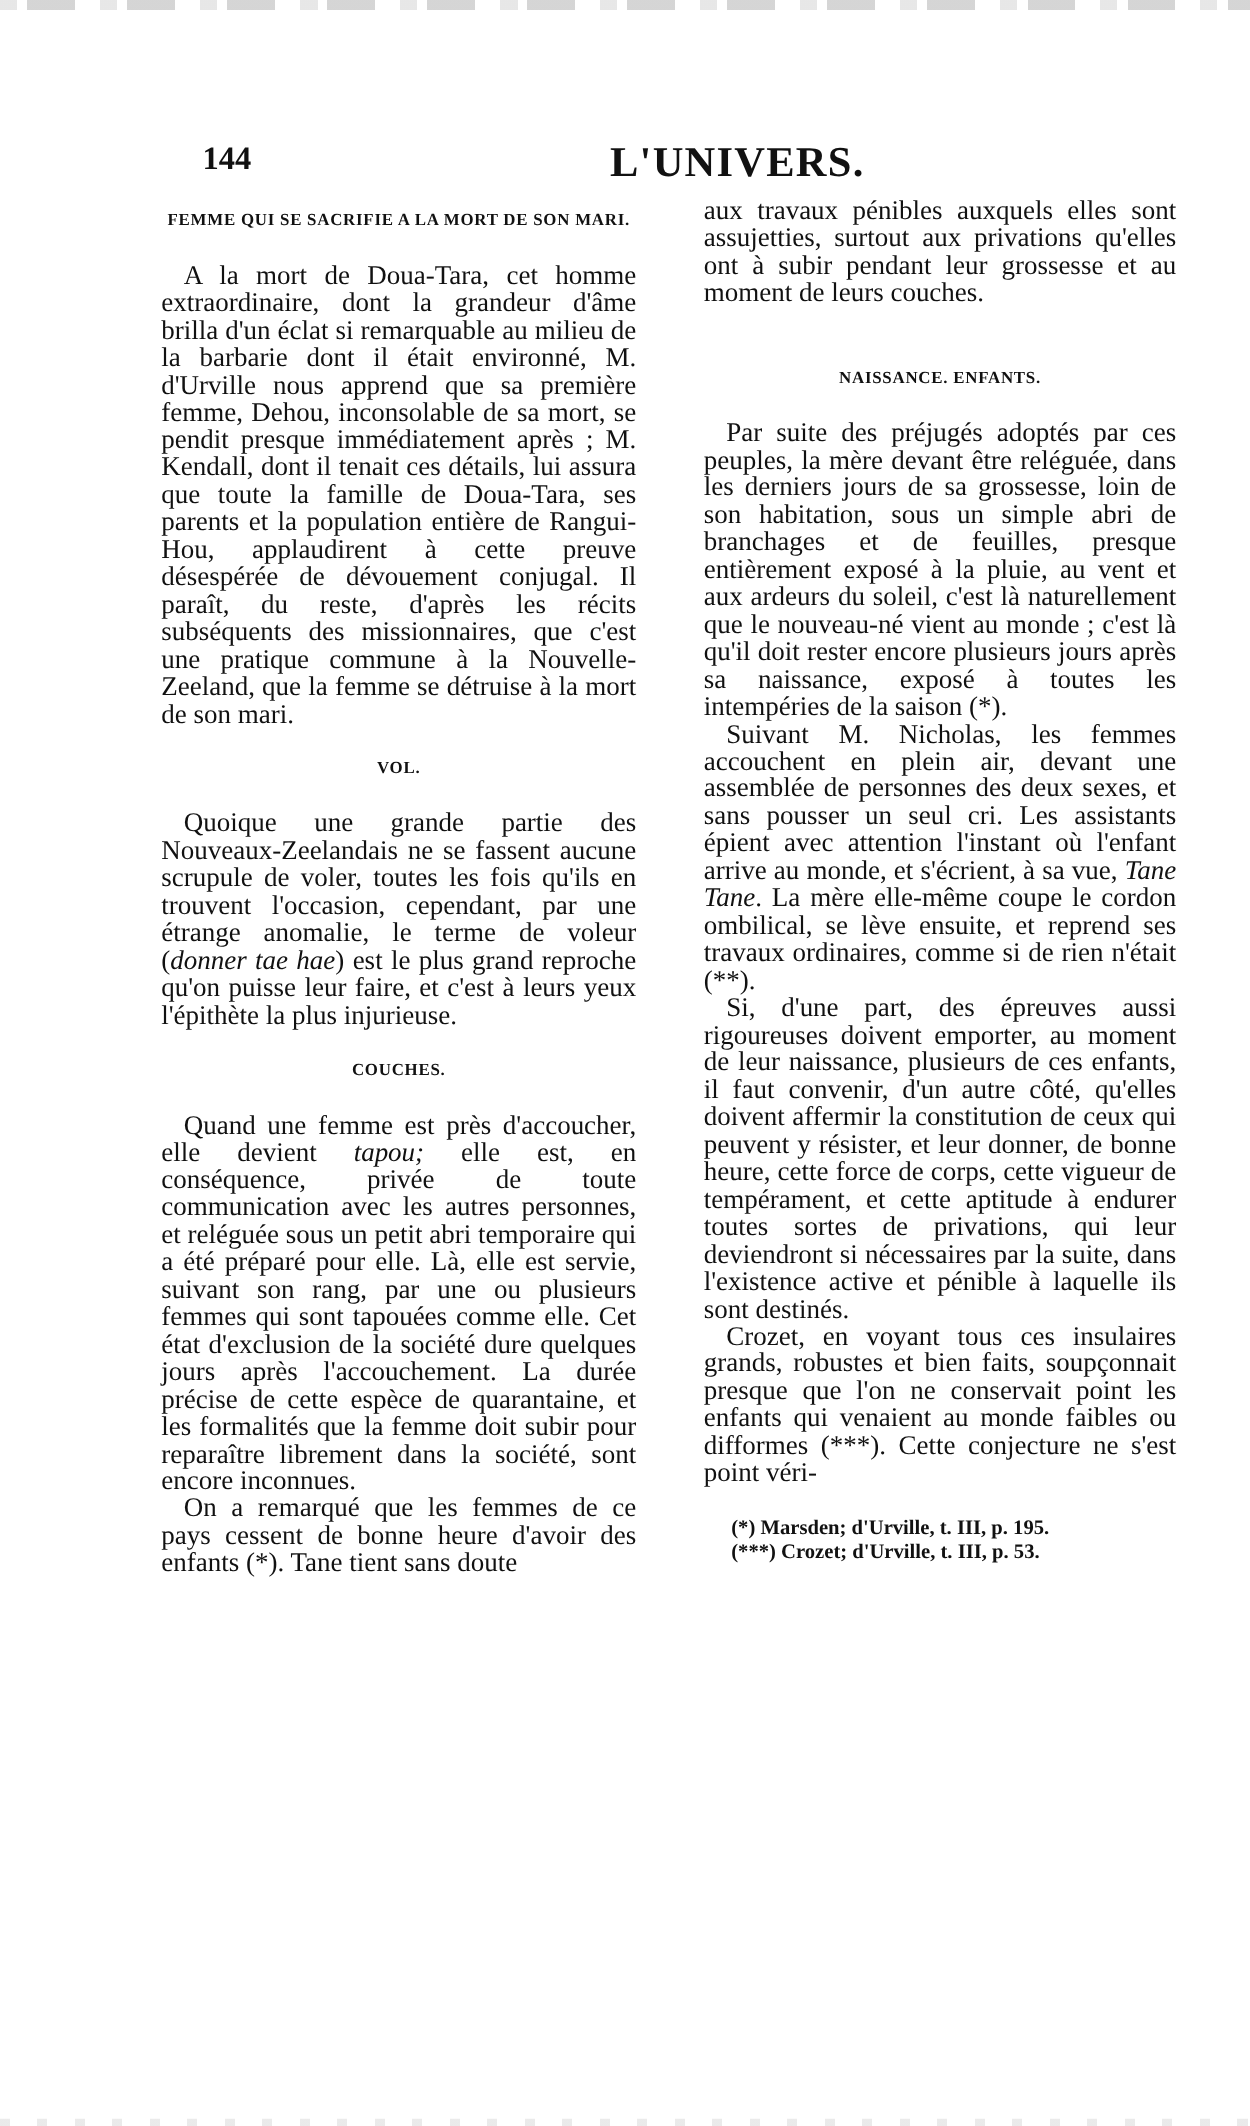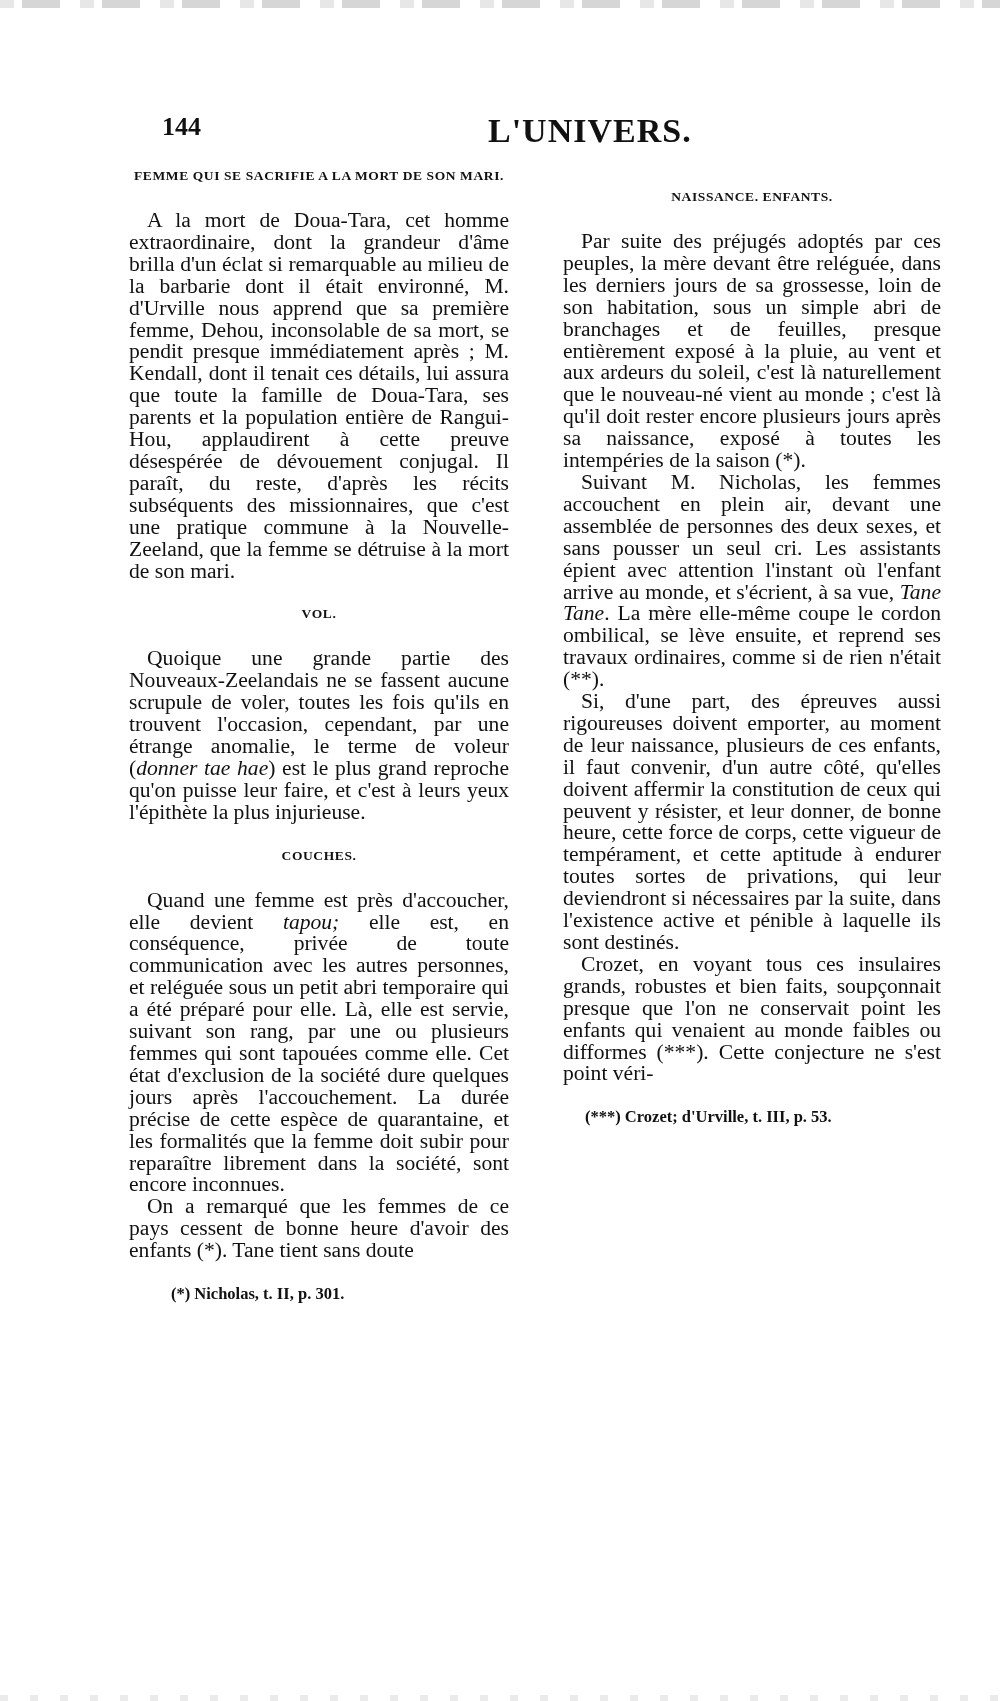--- a/index.html
+++ b/index.html
@@ -35,21 +35,21 @@
     .col-left { left: 129px; width: 380px; }
     .col-right { left: 563px; width: 378px; }
 
     .section-heading {
       text-align: center; font-weight: bold;
       font-size: 13.5px; line-height: 16px; letter-spacing: 0.6px;
       margin: 0;
     }
     .col-left .section-heading.first { margin: 10px 0 26px 0; }
     .section-heading.mid { margin: 24px 0 26px 0; }
-    .col-right .section-heading.mid { margin: 31px 0 26px 0; }
+    .col-right .section-heading.mid { margin: 48px 0 26px 0; }
 
     p.body { margin: 0; text-indent: 18px; }
     p.body.noindent { text-indent: 0; }
     em { font-style: italic; }
 
     .footnotes {
       font-family: "Liberation Serif", serif; font-weight: bold;
       font-size: 16.5px; line-height: 19px;
     }
     .col-left .footnotes { margin-top: 22px; padding-left: 20px; }
@@ -70,31 +70,30 @@
   <h3 class="section-heading first">FEMME QUI SE SACRIFIE A LA MORT DE SON MARI.</h3>
   <p class="body">A la mort de Doua-Tara, cet homme extraordinaire, dont la grandeur d'âme brilla d'un éclat si remarquable au milieu de la barbarie dont il était environné, M. d'Urville nous apprend que sa première femme, Dehou, inconsolable de sa mort, se pendit presque immédiatement après ; M. Kendall, dont il tenait ces détails, lui assura que toute la famille de Doua-Tara, ses parents et la population entière de Rangui-Hou, applaudirent à cette preuve désespérée de dévouement conjugal. Il paraît, du reste, d'après les récits subséquents des missionnaires, que c'est une pratique commune à la Nouvelle-Zeeland, que la femme se détruise à la mort de son mari.</p>
 
   <h3 class="section-heading mid">VOL.</h3>
   <p class="body"><span>Quoique une grande partie des Nouveaux-Zeelandais ne se fassent aucune scrupule de voler, toutes les fois qu'ils en trouvent l'occasion, cependant, par une étrange anomalie, le terme de voleur (</span><em>donner tae hae</em><span>) est le plus grand reproche qu'on puisse leur faire, et c'est à leurs yeux l'épithète la plus injurieuse.</span></p>
 
   <h3 class="section-heading mid">COUCHES.</h3>
   <p class="body"><span>Quand une femme est près d'accoucher, elle devient </span><em>tapou;</em><span> elle est, en conséquence, privée de toute communication avec les autres personnes, et reléguée sous un petit abri temporaire qui a été préparé pour elle. Là, elle est servie, suivant son rang, par une ou plusieurs femmes qui sont tapouées comme elle. Cet état d'exclusion de la société dure quelques jours après l'accouchement. La durée précise de cette espèce de quarantaine, et les formalités que la femme doit subir pour reparaître librement dans la société, sont encore inconnues.</span></p>
   <p class="body">On a remarqué que les femmes de ce pays cessent de bonne heure d'avoir des enfants (*). Tane tient sans doute</p>
 
-  <div class="footnotes">
-    <p class="fn">(*) Nicholas, t. II, p. 301.</p>
-  </div>
 </div>
 
 <div class="column col-right">
+  <p class="body noindent">aux travaux pénibles auxquels elles sont assujetties, surtout aux privations qu'elles ont à subir pendant leur grossesse et au moment de leurs couches.</p>
 
   <h3 class="section-heading mid">NAISSANCE. ENFANTS.</h3>
   <p class="body">Par suite des préjugés adoptés par ces peuples, la mère devant être reléguée, dans les derniers jours de sa grossesse, loin de son habitation, sous un simple abri de branchages et de feuilles, presque entièrement exposé à la pluie, au vent et aux ardeurs du soleil, c'est là naturellement que le nouveau-né vient au monde ; c'est là qu'il doit rester encore plusieurs jours après sa naissance, exposé à toutes les intempéries de la saison (*).</p>
   <p class="body"><span>Suivant M. Nicholas, les femmes accouchent en plein air, devant une assemblée de personnes des deux sexes, et sans pousser un seul cri. Les assistants épient avec attention l'instant où l'enfant arrive au monde, et s'écrient, à sa vue, </span><em>Tane Tane</em><span>. La mère elle-même coupe le cordon ombilical, se lève ensuite, et reprend ses travaux ordinaires, comme si de rien n'était (**).</span></p>
   <p class="body">Si, d'une part, des épreuves aussi rigoureuses doivent emporter, au moment de leur naissance, plusieurs de ces enfants, il faut convenir, d'un autre côté, qu'elles doivent affermir la constitution de ceux qui peuvent y résister, et leur donner, de bonne heure, cette force de corps, cette vigueur de tempérament, et cette aptitude à endurer toutes sortes de privations, qui leur deviendront si nécessaires par la suite, dans l'existence active et pénible à laquelle ils sont destinés.</p>
   <p class="body">Crozet, en voyant tous ces insulaires grands, robustes et bien faits, soupçonnait presque que l'on ne conservait point les enfants qui venaient au monde faibles ou difformes (***). Cette conjecture ne s'est point véri-</p>
 
   <div class="footnotes">
+    <p class="fn">(*) Marsden; d'Urville, t. III, p. 195.</p>
     <p class="fn">(***) Crozet; d'Urville, t. III, p. 53.</p>
   </div>
 </div>
 
 <div class="scan-noise-bottom"></div>
 
 </body></html>

